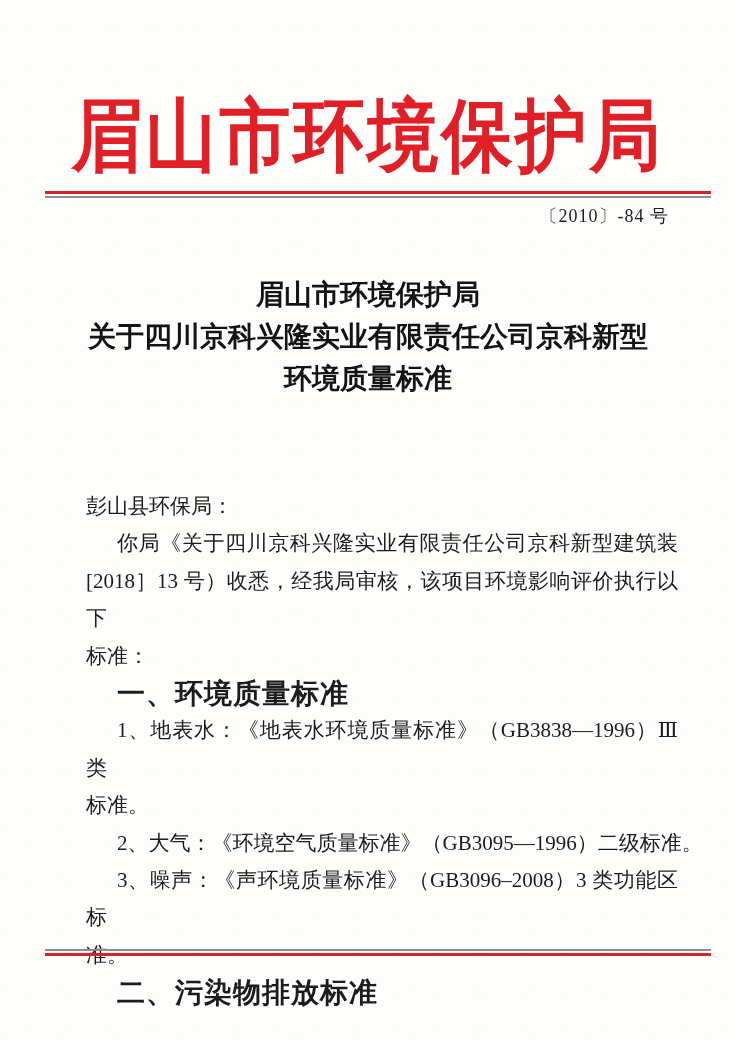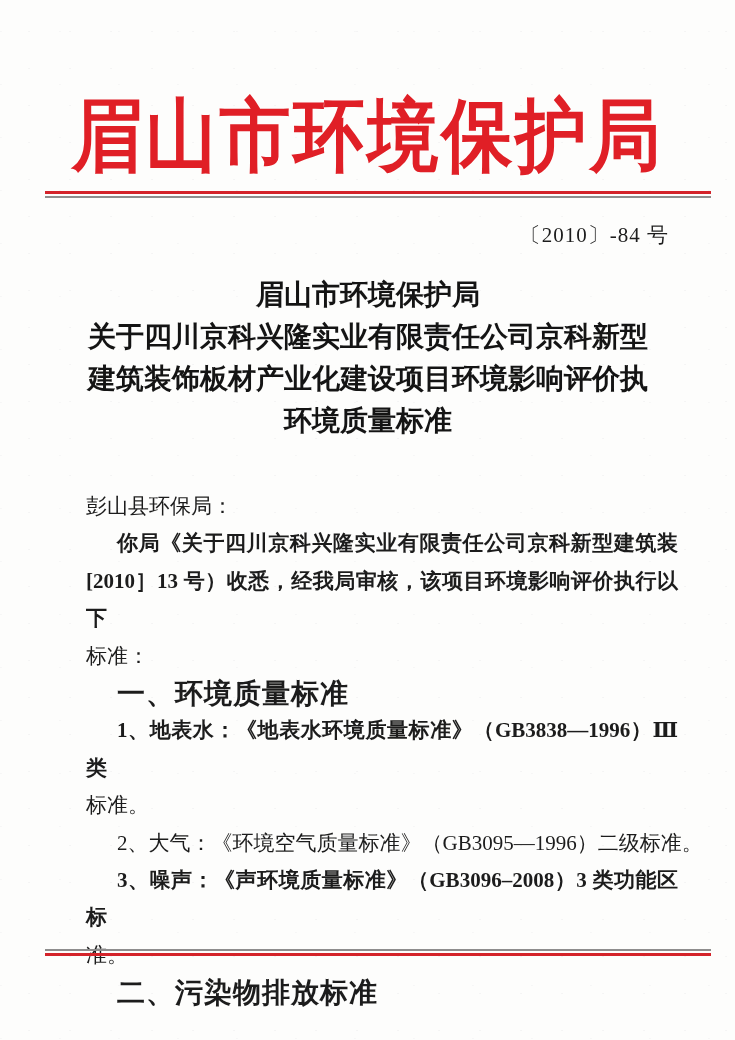--- a/index.html
+++ b/index.html
@@ -44,23 +44,23 @@
   .rule { position: absolute; left: 45px; right: 24px; }
   .rule-top { top: 191px; }
   .rule-bottom { top: 949px; }
   .r-red  { height: 3px; background: #d4232a; }
   .r-gray { height: 2px; background: #8e8d8d; }
   .r-gap  { height: 2px; }
 
   
   .doc-no {
     position: absolute;
-    top: 221px;
+    top: 204px;
     right: 66px;
-    font-size: 21px;
+    font-size: 18px;
     letter-spacing: 1px;
     color: #1d1d1d;
     white-space: nowrap;
   }
 
   
   .title {
     position: absolute;
     top: 274px;
     left: 48px;
@@ -83,21 +83,20 @@
     font-size: 21px;
     line-height: 37.4px;
     color: #1c1c1c;
   }
   .bline { min-height: 37.4px; white-space: nowrap; }
   .jl {
     white-space: normal;
     text-align: justify;
     text-align-last: justify;
     text-justify: inter-character;
-    font-weight: bold;
   }
   .ind { text-indent: 31px; }
   .sec {
     font-family: "Liberation Sans", "DejaVu Sans", sans-serif;
     font-weight: 700;
     font-size: 28px;
     letter-spacing: 1px;
   }
 </style>
 </head>
@@ -111,28 +110,27 @@
     <div class="r-red"></div>
     <div class="r-gap"></div>
     <div class="r-gray"></div>
   </div>
 
   <div class="doc-no">〔2010〕-84 号</div>
 
   <div class="title">
     <div class="t-line">眉山市环境保护局</div>
     <div class="t-line">关于四川京科兴隆实业有限责任公司京科新型</div>
-    <div class="t-line">建筑装饰板材产业化建设项目环境影响评价执</div>
     <div class="t-line">环境质量标准</div>
   </div>
 
   <div class="content">
     <div class="bline">彭山县环保局：</div>
     <div class="bline jl ind">你局《关于四川京科兴隆实业有限责任公司京科新型建筑装</div>
-    <div class="bline jl">[2010］13 号）收悉，经我局审核，该项目环境影响评价执行以下</div>
+    <div class="bline jl">[2018］13 号）收悉，经我局审核，该项目环境影响评价执行以下</div>
     <div class="bline">标准：</div>
     <div class="bline sec ind">一、环境质量标准</div>
     <div class="bline jl ind">1、地表水：《地表水环境质量标准》（GB3838—1996）Ⅲ类</div>
     <div class="bline">标准。</div>
     <div class="bline ind">2、大气：《环境空气质量标准》（GB3095—1996）二级标准。</div>
     <div class="bline jl ind">3、噪声：《声环境质量标准》（GB3096–2008）3 类功能区标</div>
     <div class="bline">准。</div>
     <div class="bline sec ind">二、污染物排放标准</div>
   </div>
 

